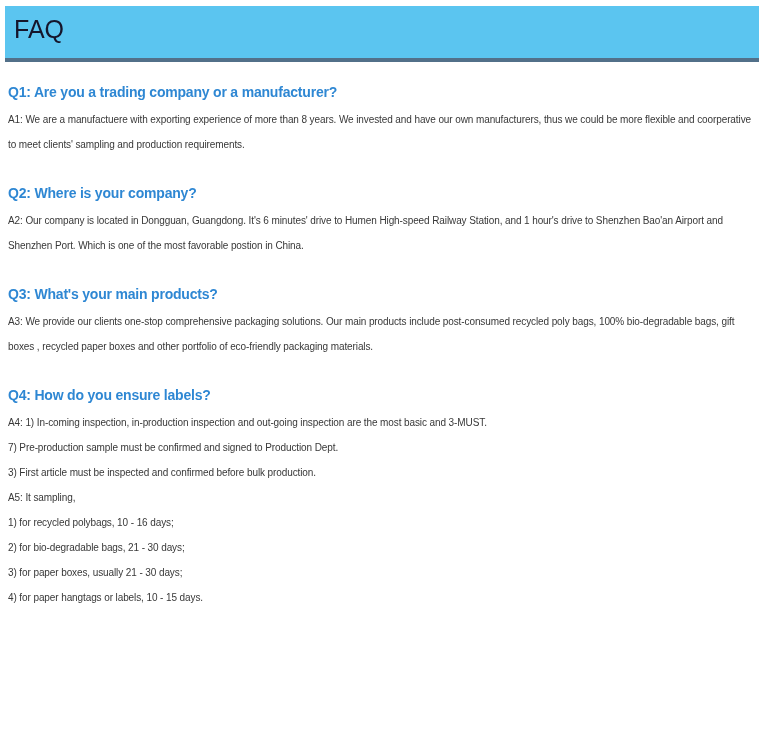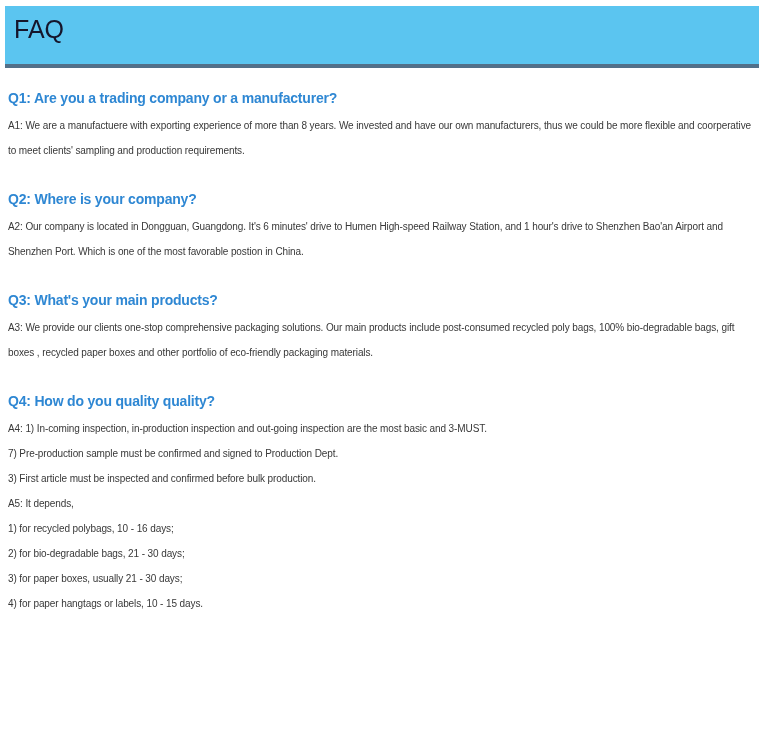--- a/index.html
+++ b/index.html
@@ -11,21 +11,21 @@
   .page {
     width: 765px;
     height: 748px;
     background: #ffffff;
     overflow: hidden;
   }
   .faq-header {
     margin: 6px 6px 0 5px;
     background: #5bc5f0;
     border-bottom: 4px solid #527089;
-    padding: 9px 9px 20px 9px;
+    padding: 9px 9px 14px 9px;
     font-size: 25px;
     font-weight: 400;
     color: #15152b;
     letter-spacing: 0px;
   }
   .faq-main {
     padding: 0 12px 0 8px;
   }
   .faq-item .question {
     color: #2e87d3;
@@ -63,28 +63,28 @@
       <h3 class="question">Q2: Where is your company?</h3>
       <p class="answer-line">A2: Our company is located in Dongguan, Guangdong. It's 6 minutes' drive to Humen High-speed Railway Station, and 1 hour's drive to Shenzhen Bao'an Airport and Shenzhen Port. Which is one of the most favorable postion in China.</p>
     </div>
 
     <div class="faq-item">
       <h3 class="question">Q3: What's your main products?</h3>
       <p class="answer-line">A3: We provide our clients one-stop comprehensive packaging solutions. Our main products include post-consumed recycled poly bags, 100% bio-degradable bags, gift boxes , recycled paper boxes and other portfolio of eco-friendly packaging materials.</p>
     </div>
 
     <div class="faq-item">
-      <h3 class="question">Q4: How do you quality quality?</h3>
+      <h3 class="question">Q4: How do you ensure labels?</h3>
       <p class="answer-line">A4: 1) In-coming inspection, in-production inspection and out-going inspection are the most basic and 3-MUST.</p>
       <p class="answer-line">7) Pre-production sample must be confirmed and signed to Production Dept.</p>
       <p class="answer-line">3) First article must be inspected and confirmed before bulk production.</p>
     </div>
 
     <div class="faq-item">
-      <p class="answer-line">A5: It depends,</p>
+      <p class="answer-line">A5: It sampling,</p>
       <p class="answer-line">1) for recycled polybags, 10 - 16 days;</p>
       <p class="answer-line">2) for bio-degradable bags, 21 - 30 days;</p>
       <p class="answer-line">3) for paper boxes, usually 21 - 30 days;</p>
       <p class="answer-line">4) for paper hangtags or labels, 10 - 15 days.</p>
     </div>
 
   </div>
 </div>
 
 </body></html>

